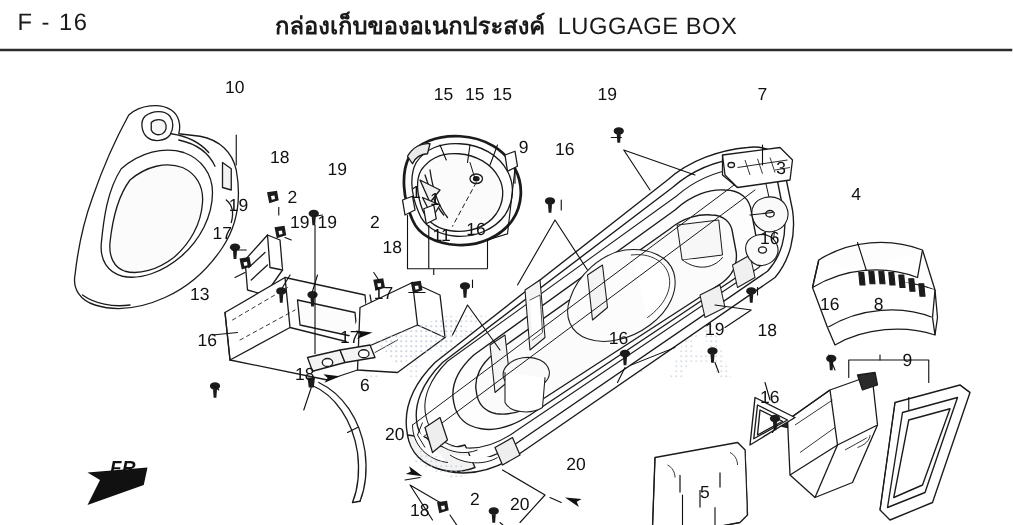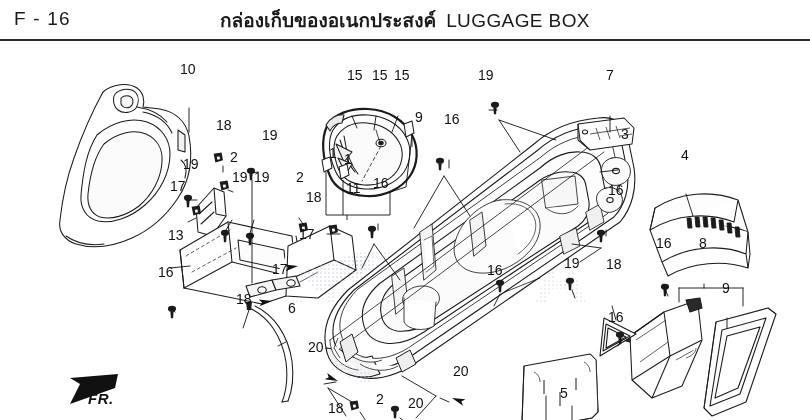--- a/index.html
+++ b/index.html
@@ -36,21 +36,21 @@
   #art{position:absolute;left:0;top:40px;width:810px;height:380px;}
 
   
   .cal{
     position:absolute;font-size:14px;font-weight:400;color:#111;
     line-height:1;white-space:nowrap;
     font-family:"Liberation Sans","DejaVu Sans",sans-serif;
   }
   .frlabel{
     position:absolute;font-size:15px;font-weight:700;font-style:italic;
-    color:#111;white-space:nowrap;letter-spacing:.5px;margin-top:24px;
+    color:#111;white-space:nowrap;letter-spacing:.5px;
   }
 </style>
 </head>
 <body>
 
 <div id="sheet">
 
   <div class="hdr">
     <div class="hdr-code">F - 16</div>
     <div class="hdr-title">
@@ -458,21 +458,21 @@
       <div class="cal" style="left: 180px; top: 62px;">10</div>
       <div class="cal" style="left: 216px; top: 118px;">18</div>
       <div class="cal" style="left: 262px; top: 128px;">19</div>
       <div class="cal" style="left: 230px; top: 150px;">2</div>
       <div class="cal" style="left: 183px; top: 157px;">19</div>
       <div class="cal" style="left: 170px; top: 179px;">17</div>
       <div class="cal" style="left: 232px; top: 170px;">19</div>
       <div class="cal" style="left: 254px; top: 170px;">19</div>
       <div class="cal" style="left: 296px; top: 170px;">2</div>
       <div class="cal" style="left: 306px; top: 190px;">18</div>
-      <div class="cal" style="left: 168px; top: 228px; text-align: center;">13</div>
+      <div class="cal" style="left: 152px; top: 228px; text-align: center;">13</div>
       <div class="cal" style="left: 299px; top: 227px;">17</div>
       <div class="cal" style="left: 272px; top: 262px;">17</div>
       <div class="cal" style="left: 236px; top: 292px;">18</div>
       <div class="cal" style="left: 288px; top: 301px;">6</div>
       <div class="cal" style="left: 347px; top: 68px;">15</div>
       <div class="cal" style="left: 372px; top: 68px;">15</div>
       <div class="cal" style="left: 394px; top: 68px;">15</div>
       <div class="cal" style="left: 415px; top: 110px;">9</div>
       <div class="cal" style="left: 329px; top: 146px;">1</div>
       <div class="cal" style="left: 344px; top: 152px;">1</div>

